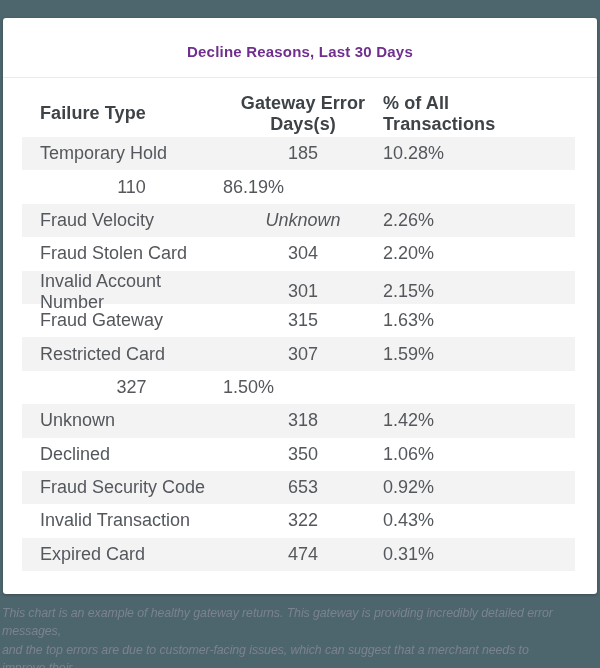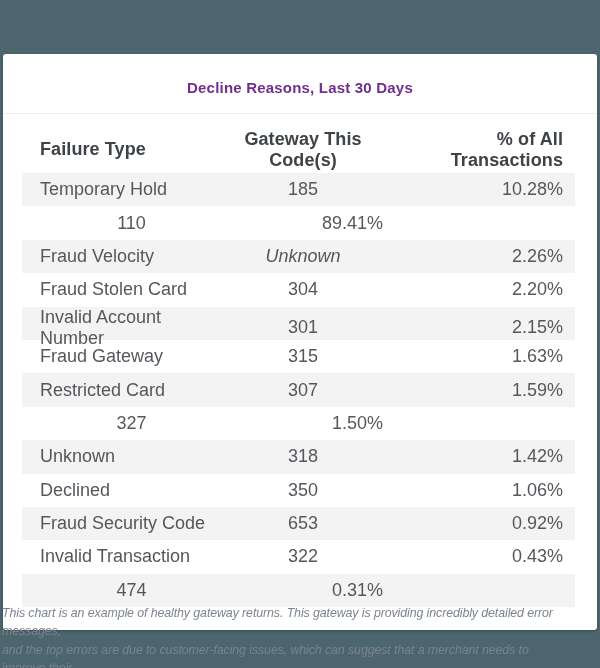--- a/index.html
+++ b/index.html
@@ -13,21 +13,20 @@
   .page { width: 600px; height: 668px; position: relative; }
 
   .card {
     position: absolute;
     left: 3px; top: 18px;
     width: 594px; height: 576px;
     background: #ffffff;
     border-radius: 3px;
     box-shadow: 0 1px 3px rgba(0,0,0,0.25);
     box-sizing: border-box;
-    margin-top: 36px;
   }
 
   .card-title {
     height: 59px;
     display: flex;
     align-items: center;
     justify-content: center;
     padding-top: 8px;
     box-sizing: border-box;
     color: #702f8e;
@@ -47,21 +46,21 @@
     grid-template-columns: 183px 160px 1fr;
     align-items: center;
     margin-left: 19px;
     margin-right: 22px;
     padding-left: 18px;
     padding-right: 12px;
     box-sizing: border-box;
     font-size: 18px;
   }
   .col-code { text-align: center; }
-  .col-pct  { text-align: right; }
+  .col-pct  { text-align: left; }
 
   .thead {
     height: 59px;
     padding-top: 12px;
     color: #3e4347;
     font-weight: 600;
     letter-spacing: 0.1px;
   }
 
   .row {
@@ -92,33 +91,33 @@
 <div class="page">
 
   <div class="card">
     <div class="card-title">Decline Reasons, Last 30 Days</div>
 
     <div class="divider"></div>
 
     <div>
       <div class="grid-row thead">
         <span class="col-type">Failure Type</span>
-        <span class="col-code">Gateway This Code(s)</span>
+        <span class="col-code">Gateway Error Days(s)</span>
         <span class="col-pct">% of All Transactions</span>
       </div>
 
       <div id="tbody">
           <div class="grid-row row striped">
             <span class="col-type">Temporary Hold</span>
             <span class="col-code">185</span>
             <span class="col-pct">10.28%</span>
           </div>
           <div class="grid-row row">
             <span class="col-code">110</span>
-            <span class="col-pct">89.41%</span>
+            <span class="col-pct">86.19%</span>
           </div>
           <div class="grid-row row striped">
             <span class="col-type">Fraud Velocity</span>
             <span class="col-code italic">Unknown</span>
             <span class="col-pct">2.26%</span>
           </div>
           <div class="grid-row row">
             <span class="col-type">Fraud Stolen Card</span>
             <span class="col-code">304</span>
             <span class="col-pct">2.20%</span>
@@ -156,20 +155,21 @@
             <span class="col-type">Fraud Security Code</span>
             <span class="col-code">653</span>
             <span class="col-pct">0.92%</span>
           </div>
           <div class="grid-row row">
             <span class="col-type">Invalid Transaction</span>
             <span class="col-code">322</span>
             <span class="col-pct">0.43%</span>
           </div>
           <div class="grid-row row striped">
+            <span class="col-type">Expired Card</span>
             <span class="col-code">474</span>
             <span class="col-pct">0.31%</span>
           </div>
         </div>
     </div>
   </div>
 
   <div class="footer">
     <div class="caption">
       <div>This chart is an example of healthy gateway returns. This gateway is providing incredibly detailed error messages,</div>

